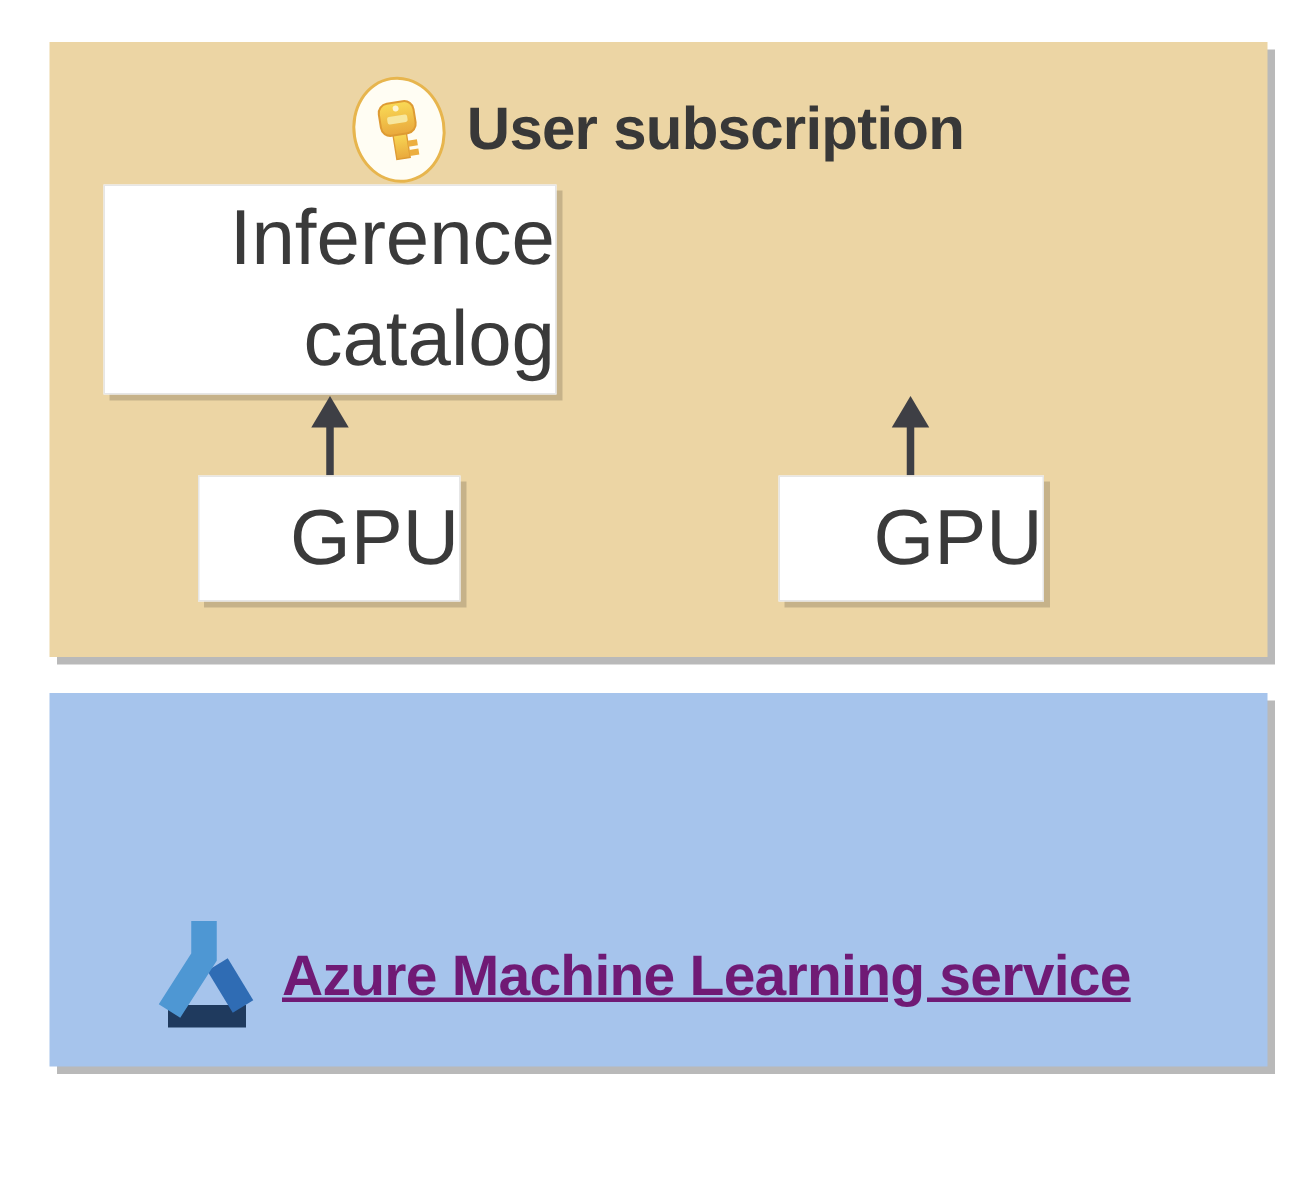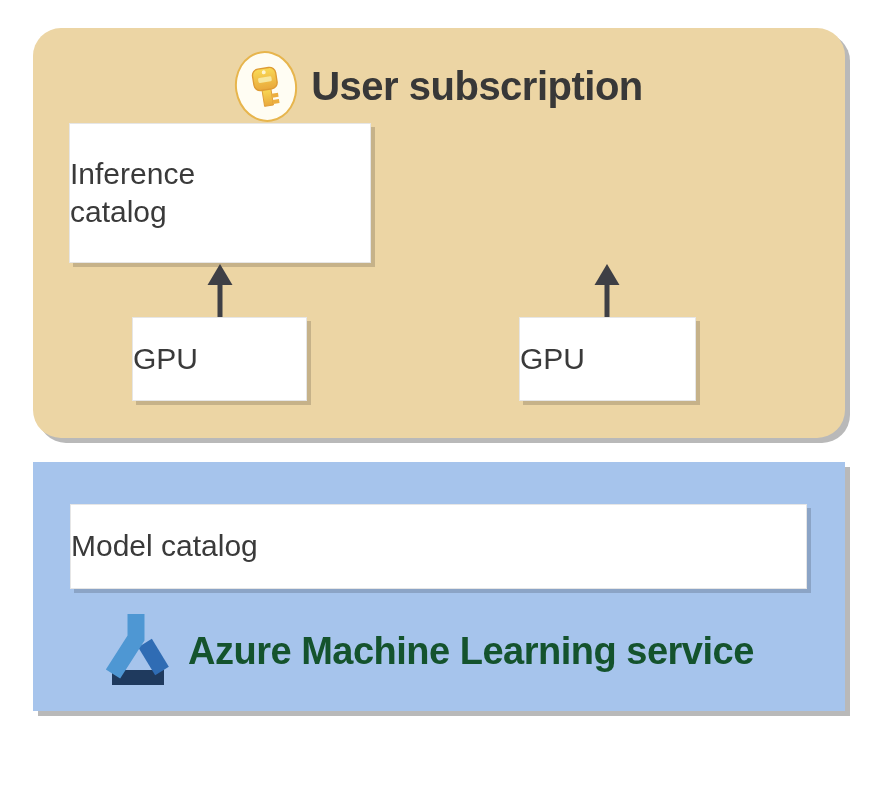--- a/index.html
+++ b/index.html
@@ -18,21 +18,20 @@
   .panel {
     position: absolute;
     left: 33px;
     width: 812px;
     box-shadow: 5px 5px 0 #B9B9B9;
   }
   .panel-tan {
     top: 28px;
     height: 410px;
     background: #ECD5A4;
-    border-radius: 28px;
   }
   .panel-blue {
     top: 462px;
     height: 249px;
     background: #A6C4EC;
   }
   .title-row {
     position: absolute;
     left: 0;
     right: 0;
@@ -65,24 +64,24 @@
     white-space: nowrap;
   }
   .white-box {
     position: absolute;
     background: #FFFFFF;
     border: 1px solid #E6E6E6;
     box-sizing: border-box;
     box-shadow: 4px 4px 0 rgba(0,0,0,0.16);
     display: flex;
     flex-direction: column;
-    align-items: flex-start;
+    align-items: flex-end;
     justify-content: center;
     text-align: center;
-    font-size: 30px;
+    font-size: 52px;
     line-height: 1.28;
     color: #3A3A3A;
     white-space: nowrap;
   }
   .box-inference  { left: 36px;  top: 95px;  width: 302px; height: 140px; }
   .box-finetune   { left: 374px; top: 95px;  width: 403px; height: 140px; }
   .box-gpu-left   { left: 99px;  top: 289px; width: 175px; height: 84px; }
   .box-gpu-right  { left: 486px; top: 289px; width: 177px; height: 84px; }
   .box-catalog    { left: 37px;  top: 42px;  width: 737px; height: 85px; }
   .arrow {
@@ -98,23 +97,24 @@
     top: 150px;
     height: 78px;
     display: flex;
     align-items: center;
     gap: 14px;
   }
   .azure-title {
     margin: 0;
     font-size: 38px;
     font-weight: bold;
-    color: #14532d;
+    color: #701a75;
     letter-spacing: -0.5px;
     white-space: nowrap;
+    text-decoration: underline;
   }
   .azure-icon-wrap { flex: 0 0 auto; line-height: 0; }
 </style>
 </head>
 <body>
 
 <div class="stage">
 
   <section class="panel panel-tan">
 
@@ -159,23 +159,20 @@
     </div>
 
     <div class="white-box box-gpu-right">
       <span>GPU</span>
     </div>
 
   </section>
 
   <section class="panel panel-blue">
 
-    <div class="white-box box-catalog">
-      <span>Model catalog</span>
-    </div>
 
     <div class="azure-row">
       <span class="azure-icon-wrap">
         <svg width="72" height="78" viewBox="0 0 72 78" aria-hidden="true">
           <line x1="10" y1="65.5" x2="62" y2="65.5" stroke="#1F3A5E" stroke-width="15"></line>
           <line x1="43" y1="31" x2="60" y2="59" stroke="#2F6CB4" stroke-width="16"></line>
           <path d="M34 2 L34 26 L11 62" fill="none" stroke="#4E97D3" stroke-width="17" stroke-linejoin="miter"></path>
         </svg>
       </span>
       <h2 class="azure-title">Azure Machine Learning service</h2>

